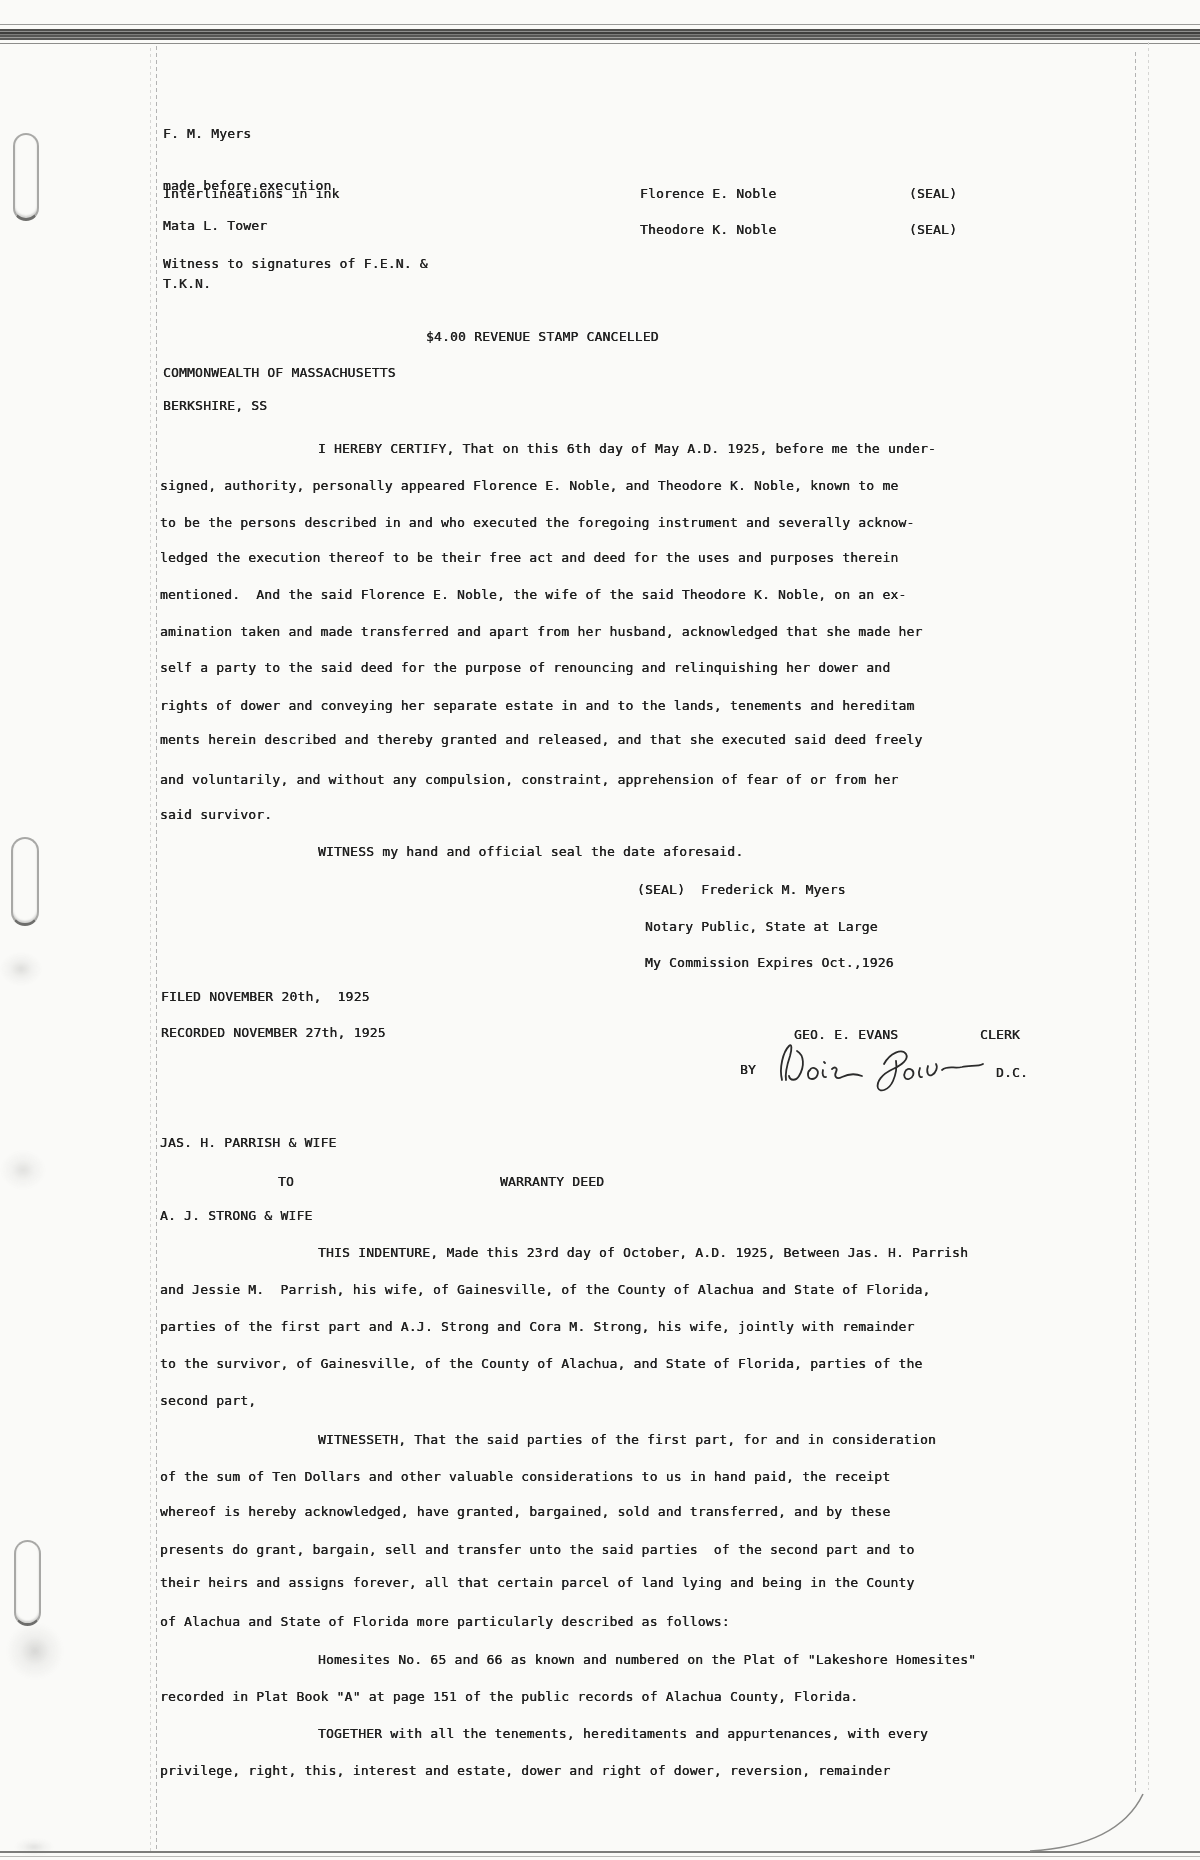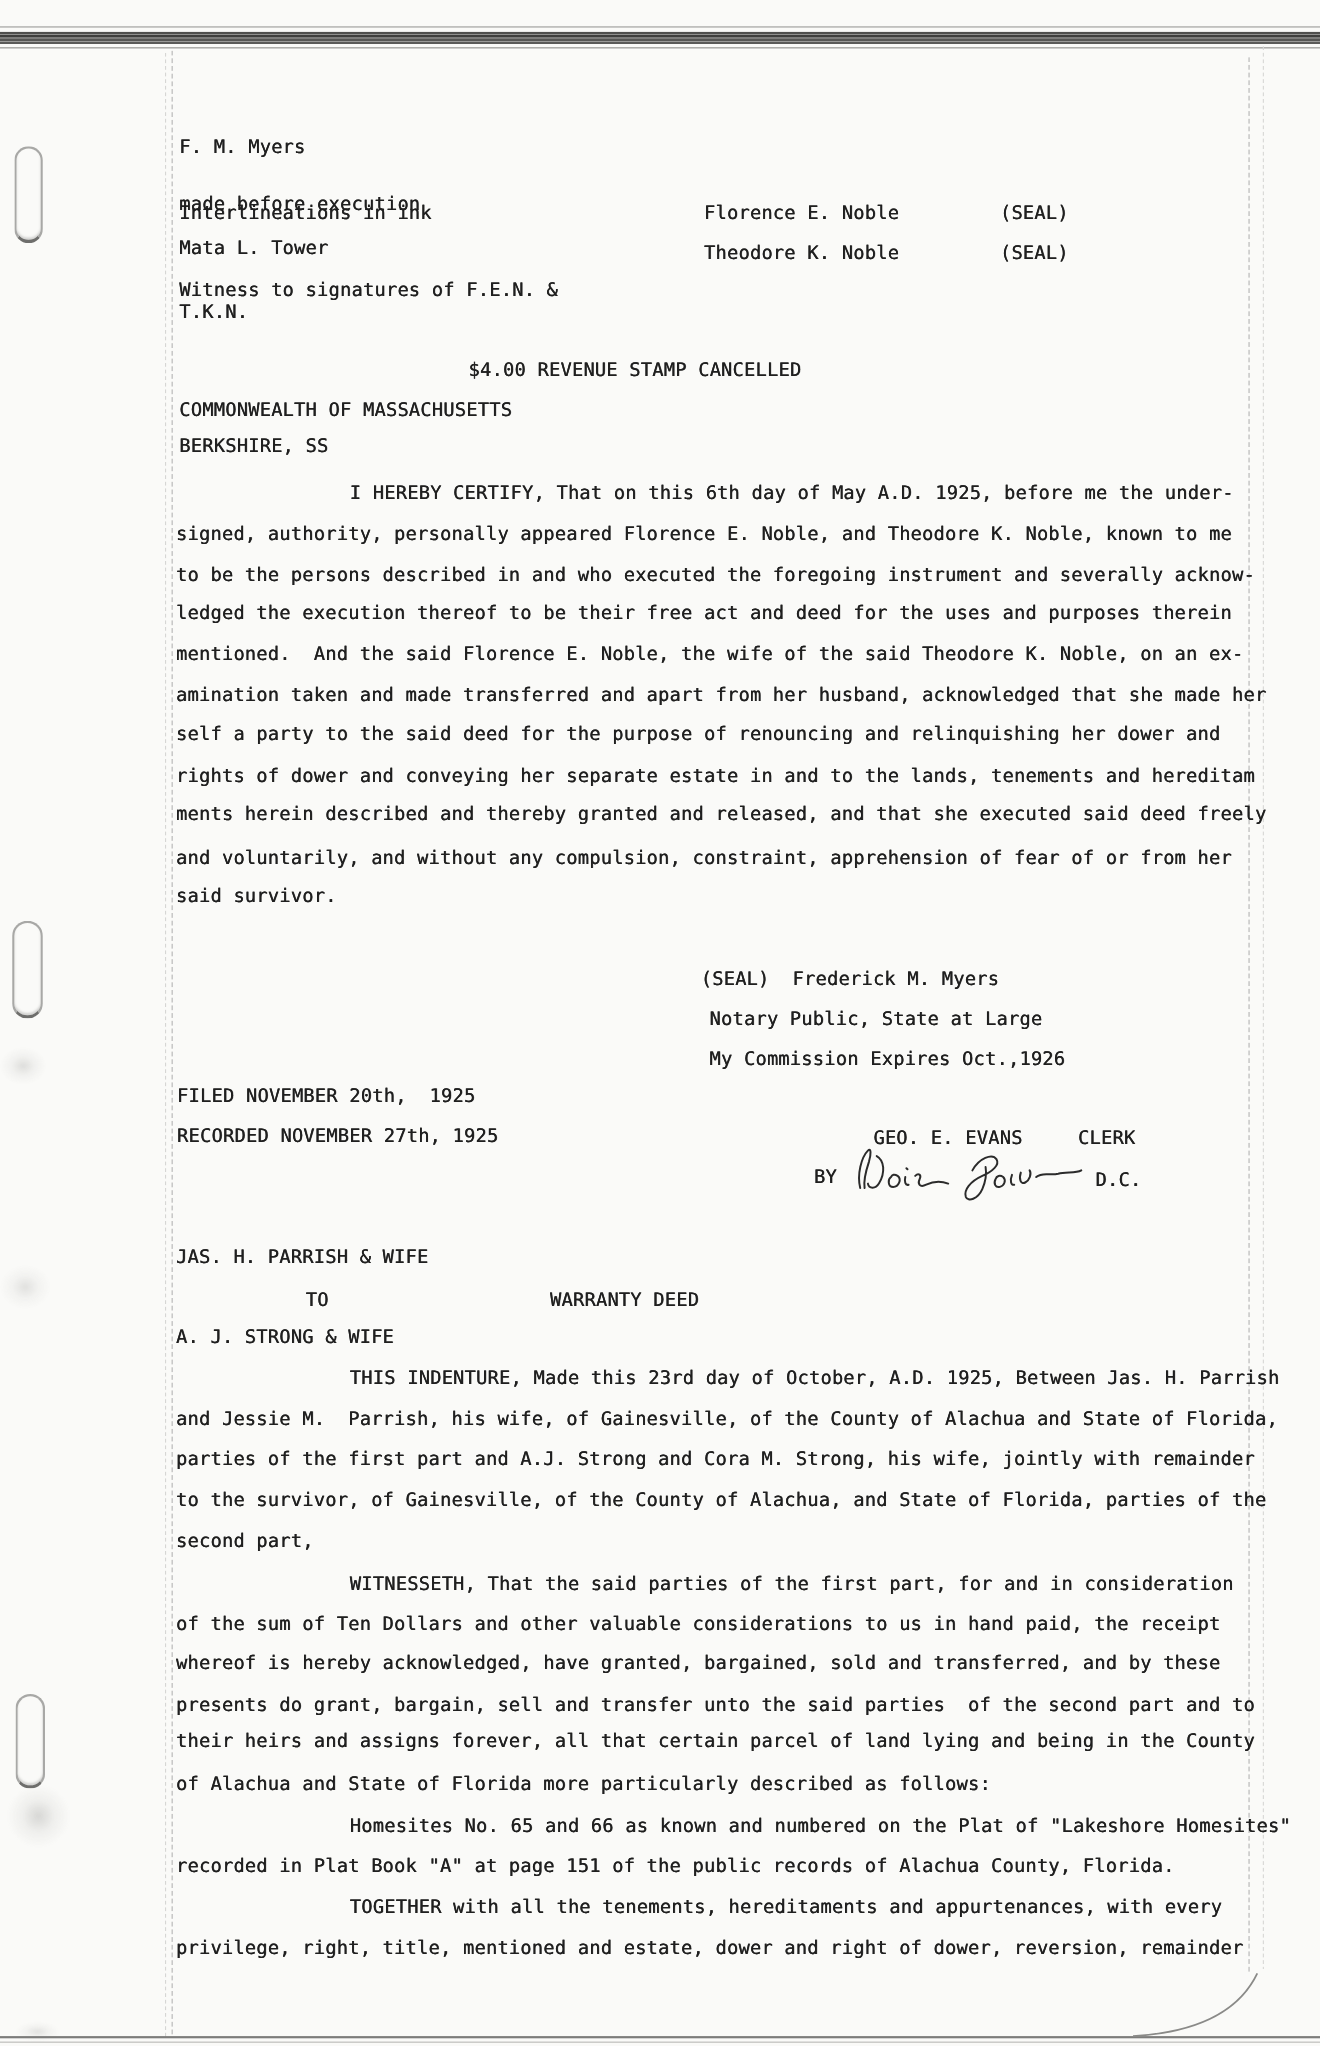--- a/index.html
+++ b/index.html
@@ -3,21 +3,21 @@
 <meta charset="utf-8">
 <style>
   html,body{margin:0;padding:0;background:#e8e8e6;}
   .page{
     position:relative;width:1200px;height:1860px;margin:0 auto;
     background:#fafaf8;overflow:hidden;
     font-family:"DejaVu Sans Mono","Liberation Mono",monospace;
     color:#1f1f1f;
   }
   .tl{
-    position:absolute;font-size:17px;line-height:22px;white-space:pre;
+    position:absolute;font-size:13px;line-height:22px;white-space:pre;
     letter-spacing:0.2px;
     text-shadow:0 0 0.6px rgba(25,25,25,.85), .4px 0 0 rgba(25,25,25,.45);
   }
   .rule{position:absolute;left:0;width:100%;}
   .vline{position:absolute;width:1px;}
   .dash{background-image:linear-gradient(#b3b3b3 62%,rgba(0,0,0,0) 38%);background-size:1px 7px;}
   .dash-light{background-image:linear-gradient(#d6d6d4 55%,rgba(0,0,0,0) 45%);background-size:1px 6px;}
   .capsule{
     position:absolute;border:2px solid #a8a8a6;border-bottom:3px solid #6e6e6c;
     border-radius:14px;background:transparent;
@@ -72,20 +72,21 @@
   <div class="tl" style="left:160px;top:475px;">signed, authority, personally appeared Florence E. Noble, and Theodore K. Noble, known to me</div>
   <div class="tl" style="left:160px;top:512px;">to be the persons described in and who executed the foregoing instrument and severally acknow-</div>
   <div class="tl" style="left:160px;top:584px;">mentioned.  And the said Florence E. Noble, the wife of the said Theodore K. Noble, on an ex-</div>
   <div class="tl" style="left:160px;top:547px;">ledged the execution thereof to be their free act and deed for the uses and purposes therein</div>
   <div class="tl" style="left:160px;top:621px;">amination taken and made transferred and apart from her husband, acknowledged that she made her</div>
   <div class="tl" style="left:160px;top:657px;">self a party to the said deed for the purpose of renouncing and relinquishing her dower and</div>
   <div class="tl" style="left:160px;top:695px;">rights of dower and conveying her separate estate in and to the lands, tenements and hereditam</div>
   <div class="tl" style="left:160px;top:729px;">ments herein described and thereby granted and released, and that she executed said deed freely</div>
   <div class="tl" style="left:160px;top:769px;">and voluntarily, and without any compulsion, constraint, apprehension of fear of or from her</div>
   <div class="tl" style="left:160px;top:804px;">said survivor.</div>
+  <div class="tl" style="left:318px;top:841px;">WITNESS my hand and official seal the date aforesaid.</div>
 
   <div class="tl" style="left:637px;top:879px;">(SEAL)  Frederick M. Myers</div>
   <div class="tl" style="left:645px;top:916px;">Notary Public, State at Large</div>
   <div class="tl" style="left:645px;top:952px;">My Commission Expires Oct.,1926</div>
 
   <div class="tl" style="left:161px;top:986px;">FILED NOVEMBER 20th,  1925</div>
   <div class="tl" style="left:161px;top:1022px;">RECORDED NOVEMBER 27th, 1925</div>
   <div class="tl" style="left:794px;top:1024px;">GEO. E. EVANS</div>
   <div class="tl" style="left:980px;top:1024px;">CLERK</div>
   <div class="tl" style="left:740px;top:1059px;">BY</div>
@@ -120,21 +121,21 @@
   <div class="tl" style="left:160px;top:1466px;">of the sum of Ten Dollars and other valuable considerations to us in hand paid, the receipt</div>
   <div class="tl" style="left:160px;top:1501px;">whereof is hereby acknowledged, have granted, bargained, sold and transferred, and by these</div>
   <div class="tl" style="left:160px;top:1539px;">presents do grant, bargain, sell and transfer unto the said parties  of the second part and to</div>
   <div class="tl" style="left:160px;top:1572px;">their heirs and assigns forever, all that certain parcel of land lying and being in the County</div>
   <div class="tl" style="left:160px;top:1611px;">of Alachua and State of Florida more particularly described as follows:</div>
 
   <div class="tl" style="left:318px;top:1649px;">Homesites No. 65 and 66 as known and numbered on the Plat of "Lakeshore Homesites"</div>
   <div class="tl" style="left:160px;top:1686px;">recorded in Plat Book "A" at page 151 of the public records of Alachua County, Florida.</div>
 
   <div class="tl" style="left:318px;top:1723px;">TOGETHER with all the tenements, hereditaments and appurtenances, with every</div>
-  <div class="tl" style="left:160px;top:1760px;">privilege, right, title, mentioned and estate, dower and right of dower, reversion, remainder</div>
+  <div class="tl" style="left:160px;top:1760px;">privilege, right, this, interest and estate, dower and right of dower, reversion, remainder</div>
 
   <div class="rule" style="top:1851px;height:2px;background:#7c7c7a;"></div>
   <div class="rule" style="top:1856px;height:1px;background:#b8b8b6;"></div>
   <svg style="left:1000px;top:1780px;" width="200" height="80" viewBox="0 0 200 80">
     <path d="M30 71 Q118 66 143 14" fill="none" stroke="#8a8a88" stroke-width="1.6"></path>
   </svg>
 
 </div>
 
 </body></html>

